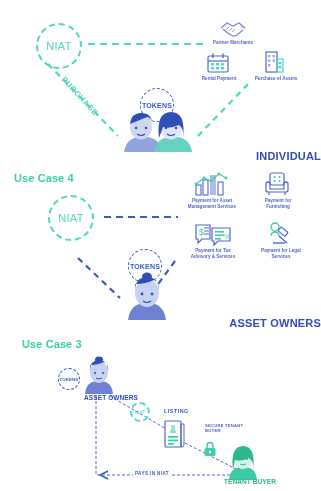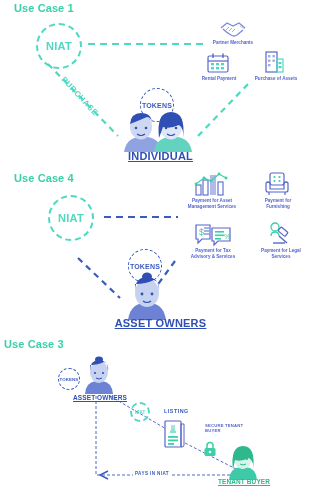--- a/index.html
+++ b/index.html
@@ -15,21 +15,21 @@
   
   .usecase-title{
     font-size:11px;font-weight:700;letter-spacing:.1px;
     color:#3ad0a8;white-space:nowrap;
   }
 
   
   .niat{
     border:2px dashed #4fd8c2;border-radius:50%;
     display:flex;align-items:center;justify-content:center;
-    color:#4fd8c2;font-weight:700;box-sizing:border-box;
+    color:#4fd8c2;font-weight:400;box-sizing:border-box;
   }
   .niat.big{width:46px;height:46px;font-size:11px;letter-spacing:.3px;}
   .niat.small{width:20px;height:20px;font-size:4.5px;letter-spacing:.1px;}
 
   
   .tokens{
     border:1.6px dashed #3b5bbf;border-radius:50%;
     display:flex;align-items:center;justify-content:center;
     color:#3b5bbf;font-weight:700;box-sizing:border-box;
     background:#fff;
@@ -39,21 +39,21 @@
 
   
   .item-label{
     font-size:4.6px;line-height:6px;font-weight:700;
     color:#5566cc;text-align:center;white-space:pre-line;
   }
 
   
   .cap{
     font-size:11px;font-weight:700;letter-spacing:.2px;
-    color:#2f4fb5;white-space:nowrap;text-align:center;text-decoration:underline;
+    color:#2f4fb5;white-space:nowrap;text-align:right;
   }
   .cap.sm{font-size:6.5px;letter-spacing:.1px;}
   .cap.green{color:#2fb78e;}
 
   .tag-listing{
     font-size:5.4px;font-weight:700;letter-spacing:.5px;
     color:#3b5bbf;white-space:nowrap;
   }
   .tag-secure{
     font-size:4.2px;line-height:5.2px;font-weight:700;letter-spacing:.2px;
@@ -67,21 +67,20 @@
     font-size:8px;font-weight:700;letter-spacing:.6px;color:#4fd8c2;
     transform:rotate(47deg);transform-origin:left top;white-space:nowrap;
   }
   svg{display:block;overflow:visible;}
 </style>
 </head>
 <body>
 
 <div class="stage">
 
-  <div class="usecase-title abs" style="left:14px;top:2px;">Use Case 1</div>
 
   <svg class="abs" style="left:0;top:0;width:321px;height:170px;">
     <line x1="88" y1="44" x2="204" y2="44" stroke="#4fd8c2" stroke-width="2.2" stroke-dasharray="7 5" stroke-linecap="butt"></line>
     <line x1="48" y1="64" x2="118" y2="136" stroke="#4fd8c2" stroke-width="2.2" stroke-dasharray="6 5"></line>
     <line x1="198" y1="136" x2="250" y2="82" stroke="#4fd8c2" stroke-width="2.2" stroke-dasharray="6 5"></line>
   </svg>
 
   <div class="niat big abs" style="left:36px;top:23px;">
     <span>NIAT</span>
   </div>
@@ -244,21 +243,21 @@
       <ellipse cx="23" cy="21" rx="12" ry="14" fill="#c7d2f0"></ellipse>
       <path d="M11 19 q0-14 12-14 q12 0 12 14 q1-9-5-11 q-8 4-19 4z" fill="#2f4fb5"></path>
       <ellipse cx="23" cy="4.5" rx="5" ry="4" fill="#2f4fb5"></ellipse>
       <circle cx="18" cy="22" r="1.4" fill="#2f4fb5"></circle>
         <circle cx="28" cy="22" r="1.4" fill="#2f4fb5"></circle>
       <path d="M19 29 q4 3 8 0" fill="none" stroke="#2f4fb5" stroke-width="1.2"></path>
     </svg>
   </div>
   <div class="cap abs" style="left:0;top:317px;width:321px;">ASSET OWNERS</div>
 
-  <div class="usecase-title abs" style="left:4px;top:338px;">Use Case 3</div>
+  <div class="usecase-title abs" style="left:22px;top:338px;">Use Case 3</div>
 
   <svg class="abs" style="left:0;top:340px;width:321px;height:151px;">
 
     <line x1="110" y1="56" x2="168" y2="90" stroke="#5566cc" stroke-width="1" stroke-dasharray="3 2"></line>
 
     <line x1="185" y1="103" x2="238" y2="130" stroke="#5566cc" stroke-width="1" stroke-dasharray="3 2"></line>
 
     <path d="M240 136 V 134" stroke="#5566cc" stroke-width="1" stroke-dasharray="3 2" fill="none"></path>
     <path d="M96 56 V 135 H 240" stroke="#5566cc" stroke-width="1" stroke-dasharray="3 2" fill="none"></path>
     <path d="M108 131 L 100 135 L 108 139" fill="none" stroke="#3b5bbf" stroke-width="1.4"></path>

